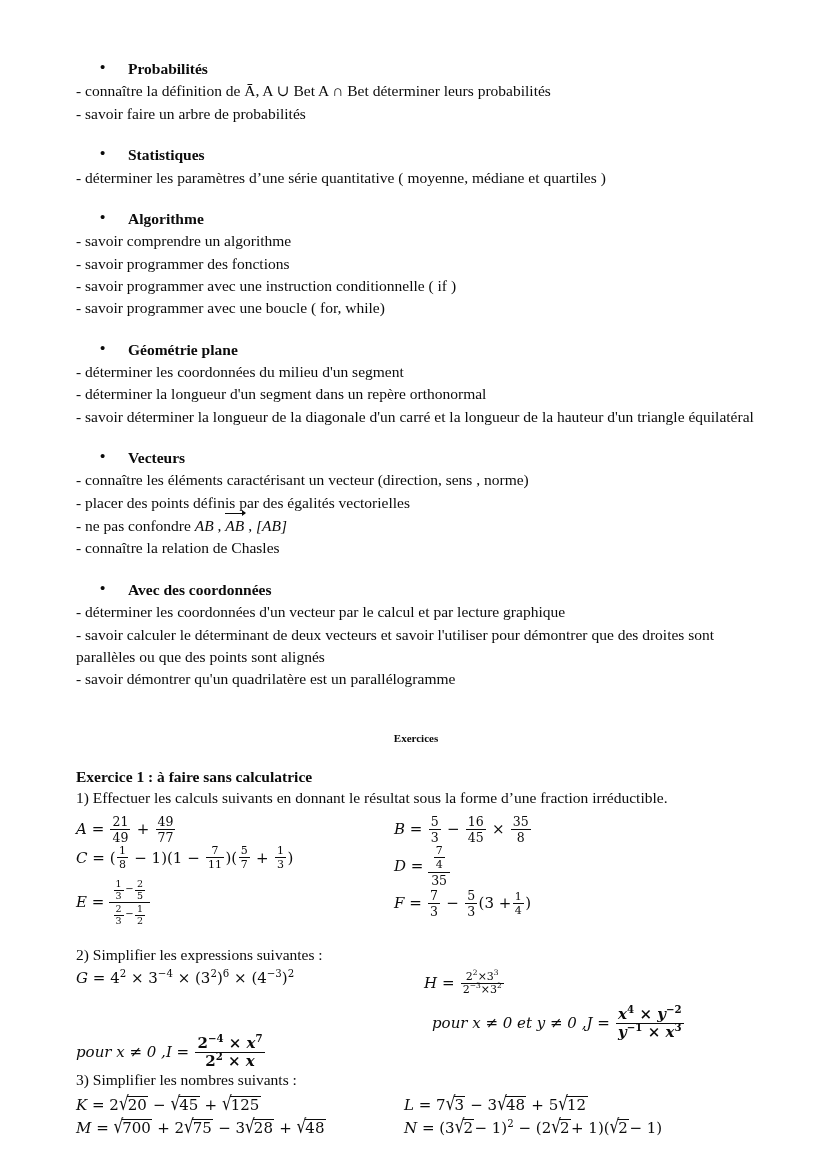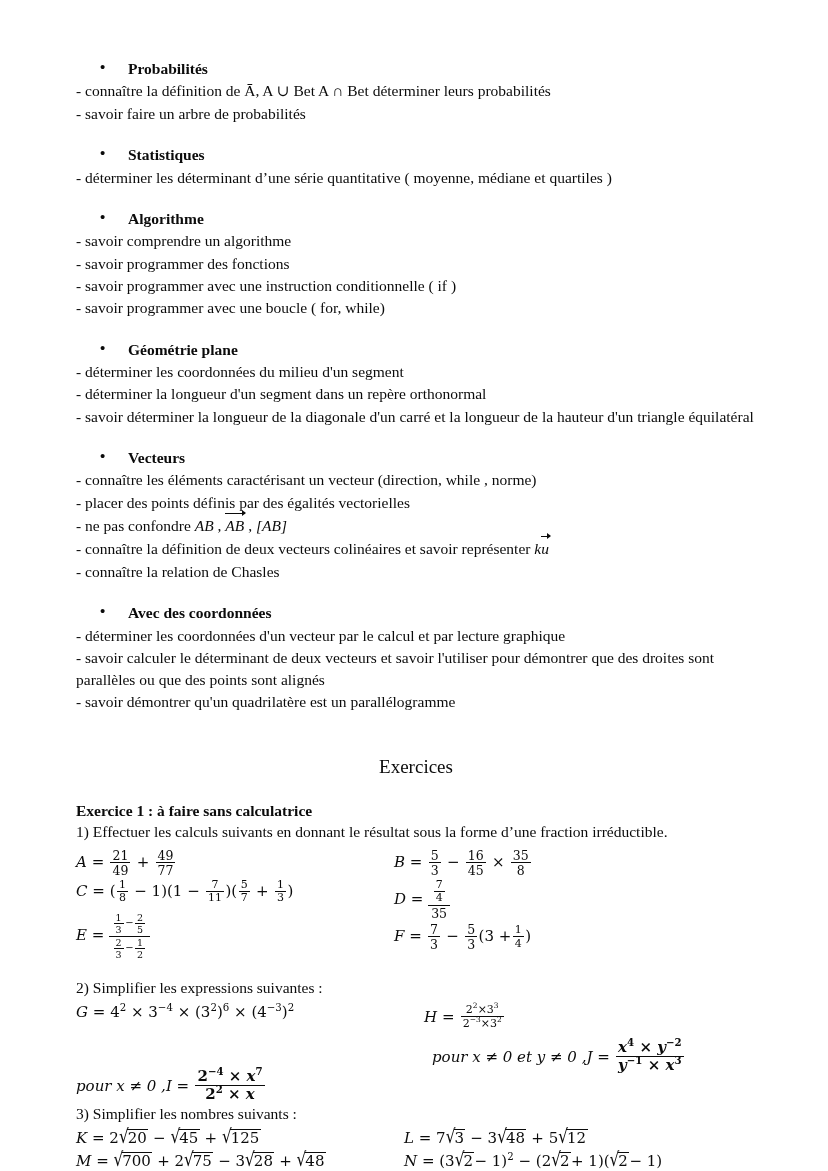--- a/index.html
+++ b/index.html
@@ -76,22 +76,22 @@
     position: absolute;
     right: -2px; top: -4.2px;
     border-left: 4px solid #0b0b0b;
     border-top: 3px solid transparent;
     border-bottom: 3px solid transparent;
   }
 
   
   .exercices-title {
     text-align: center;
-    font-weight: normal;
-    font-size: 19px;
+    font-weight: bold;
+    font-size: 11px;
     margin-top: 42px;
   }
   .ex-head {
     font-weight: bold;
     font-size: 15.5px;
     margin-top: 24px;
   }
   .q-line {
     font-size: 15.5px;
     line-height: 1.45;
@@ -206,21 +206,21 @@
     <div class="line">- connaître la définition de Ā, A ∪ Bet A ∩ Bet déterminer leurs probabilités</div>
     <div class="line">- savoir faire un arbre de probabilités</div>
   </div>
   <div class="gap"></div>
 
   <div class="topic">
     <div class="topic-head">
       <span class="bullet">•</span>
       <span>Statistiques</span>
     </div>
-    <div class="line">- déterminer les déterminant d’une série quantitative ( moyenne, médiane et quartiles )</div>
+    <div class="line">- déterminer les paramètres d’une série quantitative ( moyenne, médiane et quartiles )</div>
   </div>
   <div class="gap"></div>
 
   <div class="topic">
     <div class="topic-head">
       <span class="bullet">•</span>
       <span>Algorithme</span>
     </div>
     <div class="line">- savoir comprendre un algorithme</div>
     <div class="line">- savoir programmer des fonctions</div>
@@ -238,24 +238,23 @@
     <div class="line">- déterminer la longueur d'un segment dans un repère orthonormal</div>
     <div class="line wrap">- savoir déterminer la longueur de la diagonale d'un carré et la longueur de la hauteur d'un triangle équilatéral</div>
   </div>
   <div class="gap"></div>
 
   <div class="topic">
     <div class="topic-head">
       <span class="bullet">•</span>
       <span>Vecteurs</span>
     </div>
-    <div class="line">- connaître les éléments caractérisant un vecteur (direction, while , norme)</div>
+    <div class="line">- connaître les éléments caractérisant un vecteur (direction, sens , norme)</div>
     <div class="line">- placer des points définis par des égalités vectorielles</div>
     <div class="line"><span>- ne pas confondre </span><span class="mi">AB</span><span> ,  </span><span class="vecarrow">AB</span><span> ,  </span><span class="mi">[AB]</span></div>
-    <div class="line"><span>- connaître la définition de deux vecteurs colinéaires et savoir représenter </span><span class="mi">k</span><span class="vecarrow">u</span></div>
     <div class="line">- connaître la relation de Chasles</div>
   </div>
   <div class="gap"></div>
 
   <div class="topic">
     <div class="topic-head">
       <span class="bullet">•</span>
       <span>Avec des coordonnées</span>
     </div>
     <div class="line">- déterminer les coordonnées d'un vecteur par le calcul et par lecture graphique</div>

